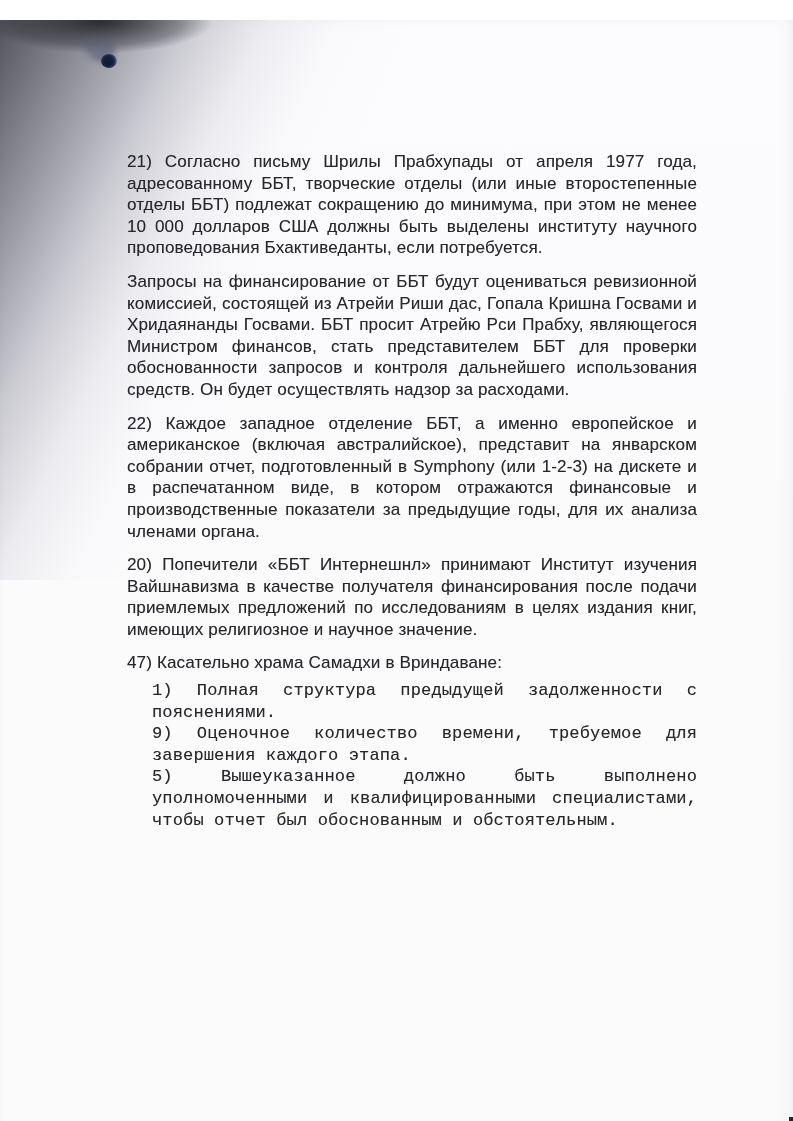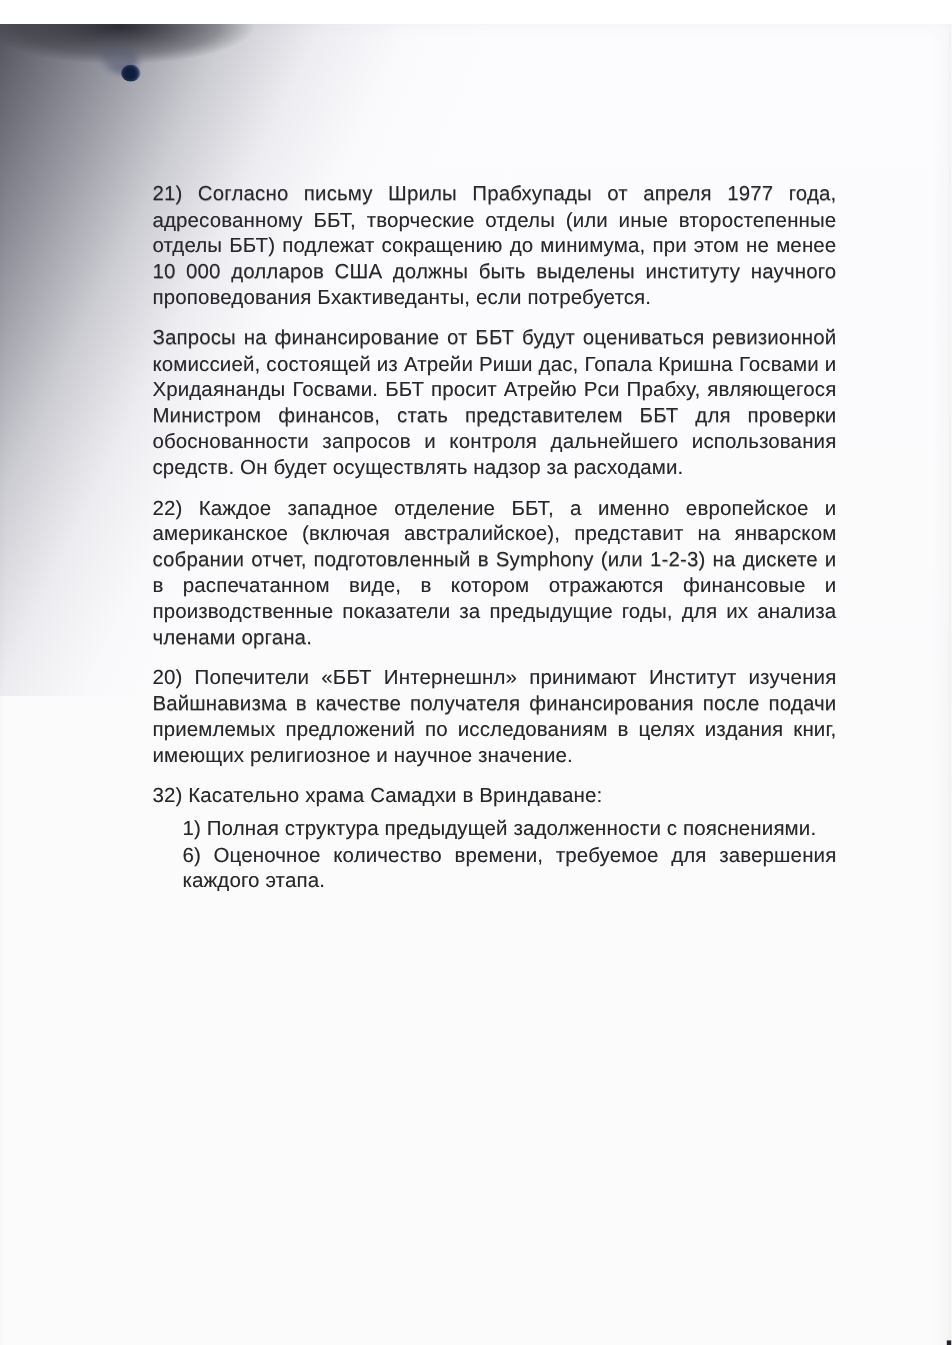--- a/index.html
+++ b/index.html
@@ -91,40 +91,41 @@
     font-size: 17px;
     line-height: 21.6px;
     text-align: justify;
     letter-spacing: 0.15px;
     text-shadow: 0.2px 0.2px 0 rgba(30,30,36,0.35);
   }
   .doc p { margin: 0 0 12px 0; }
   .doc p.heading { margin-bottom: 6px; text-align: left; }
   .doc p.intro { margin-bottom: 7px; }
   .sub-list { margin-left: 25px; margin-top: 2px; }
-  .sub-list p { margin: 0; }
+  .sub-list p { margin: 0; font-family: Liberation Mono, monospace; }
 </style>
 </head>
 <body>
 
 <div class="page">
 
   <div class="scan-shadow"></div>
   <div class="ink-smudge"></div>
   <div class="ink-dot"></div>
   <div class="bottom-smudge"></div>
   <div class="bottom-edge"></div>
   <div class="corner-tick"></div>
 
   <div class="doc">
     <p>21) Согласно письму Шрилы Прабхупады от апреля 1977 года, адресованному ББТ, творческие отделы (или иные второстепенные отделы ББТ) подлежат сокращению до минимума, при этом не менее 10 000 долларов США должны быть выделены институту научного проповедования Бхактиведанты, если потребуется.</p>
     <p>Запросы на финансирование от ББТ будут оцениваться ревизионной комиссией, состоящей из Атрейи Риши дас, Гопала Кришна Госвами и Хридаянанды Госвами. ББТ просит Атрейю Рси Прабху, являющегося Министром финансов, стать представителем ББТ для проверки обоснованности запросов и контроля дальнейшего использования средств. Он будет осуществлять надзор за расходами.</p>
     <p>22) Каждое западное отделение ББТ, а именно европейское и американское (включая австралийское), представит на январском собрании отчет, подготовленный в Symphony (или 1-2-3) на дискете и в распечатанном виде, в котором отражаются финансовые и производственные показатели за предыдущие годы, для их анализа членами органа.</p>
     <p>20) Попечители «ББТ Интернешнл» принимают Институт изучения Вайшнавизма в качестве получателя финансирования после подачи приемлемых предложений по исследованиям в целях издания книг, имеющих религиозное и научное значение.</p>
-    <p class="heading">32) Касательно храма Самадхи в Вриндаване:</p>
+    <p class="heading">47) Касательно храма Самадхи в Вриндаване:</p>
 
     <div class="sub-list">
       <p>1) Полная структура предыдущей задолженности с пояснениями.</p>
-      <p>6) Оценочное количество времени, требуемое для завершения каждого этапа.</p>
+      <p>9) Оценочное количество времени, требуемое для завершения каждого этапа.</p>
+      <p>5) Вышеуказанное должно быть выполнено уполномоченными и квалифицированными специалистами, чтобы отчет был обоснованным и обстоятельным.</p>
     </div>
   </div>
 
 </div>
 
 </body></html>

